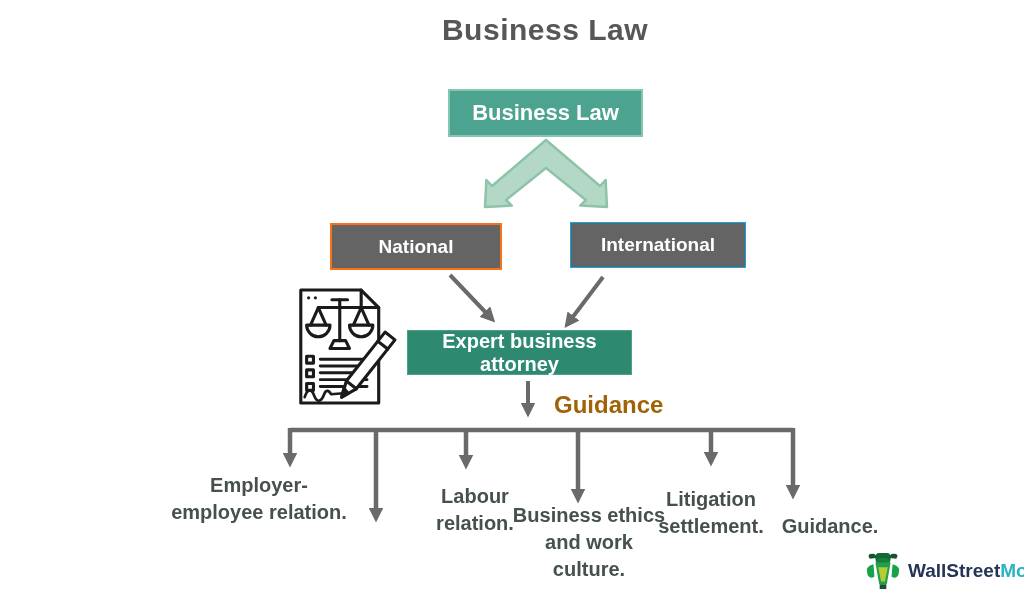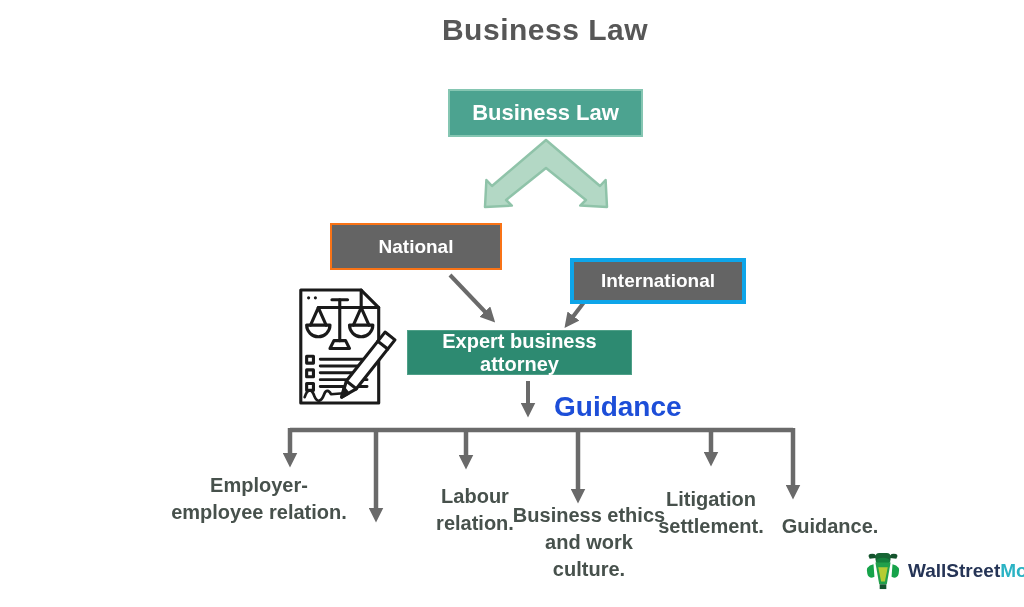--- a/index.html
+++ b/index.html
@@ -19,29 +19,29 @@
   .box-root{
     left:448px;top:89px;width:195px;height:48px;background:#4ca390;
     border:2px solid #85c6b2;font-size:22px;
   }
   .box-national{
     left:330px;top:223px;width:172px;height:47px;background:#646464;
     border:2px solid #f97316;font-size:19px;
   }
   .box-international{
     left:570px;top:222px;width:176px;height:46px;background:#646464;
-    border:4px solid #0ea5e9;font-size:19px;margin-top:36px;
+    border:1px solid #0ea5e9;font-size:19px;
   }
   .box-expert{
     left:407px;top:330px;width:225px;height:45px;background:#2d8a71;
     border:1px solid #4fa088;font-size:20px;
   }
   .guidance-label{
-    position:absolute;left:554px;top:391px;font-size:28px;font-weight:bold;
-    color:#1d4ed8;
+    position:absolute;left:554px;top:391px;font-size:24px;font-weight:bold;
+    color:#a16207;
   }
   .outcome{
     position:absolute;transform:translateX(-50%);text-align:center;
     font-size:20px;line-height:27px;font-weight:bold;color:#47514c;
     white-space:pre-line;
   }
   .doc-icon{position:absolute;left:293px;top:286px;}
   .logo{
     position:absolute;left:864px;top:551px;display:flex;align-items:center;
     gap:6px;cursor:pointer;

